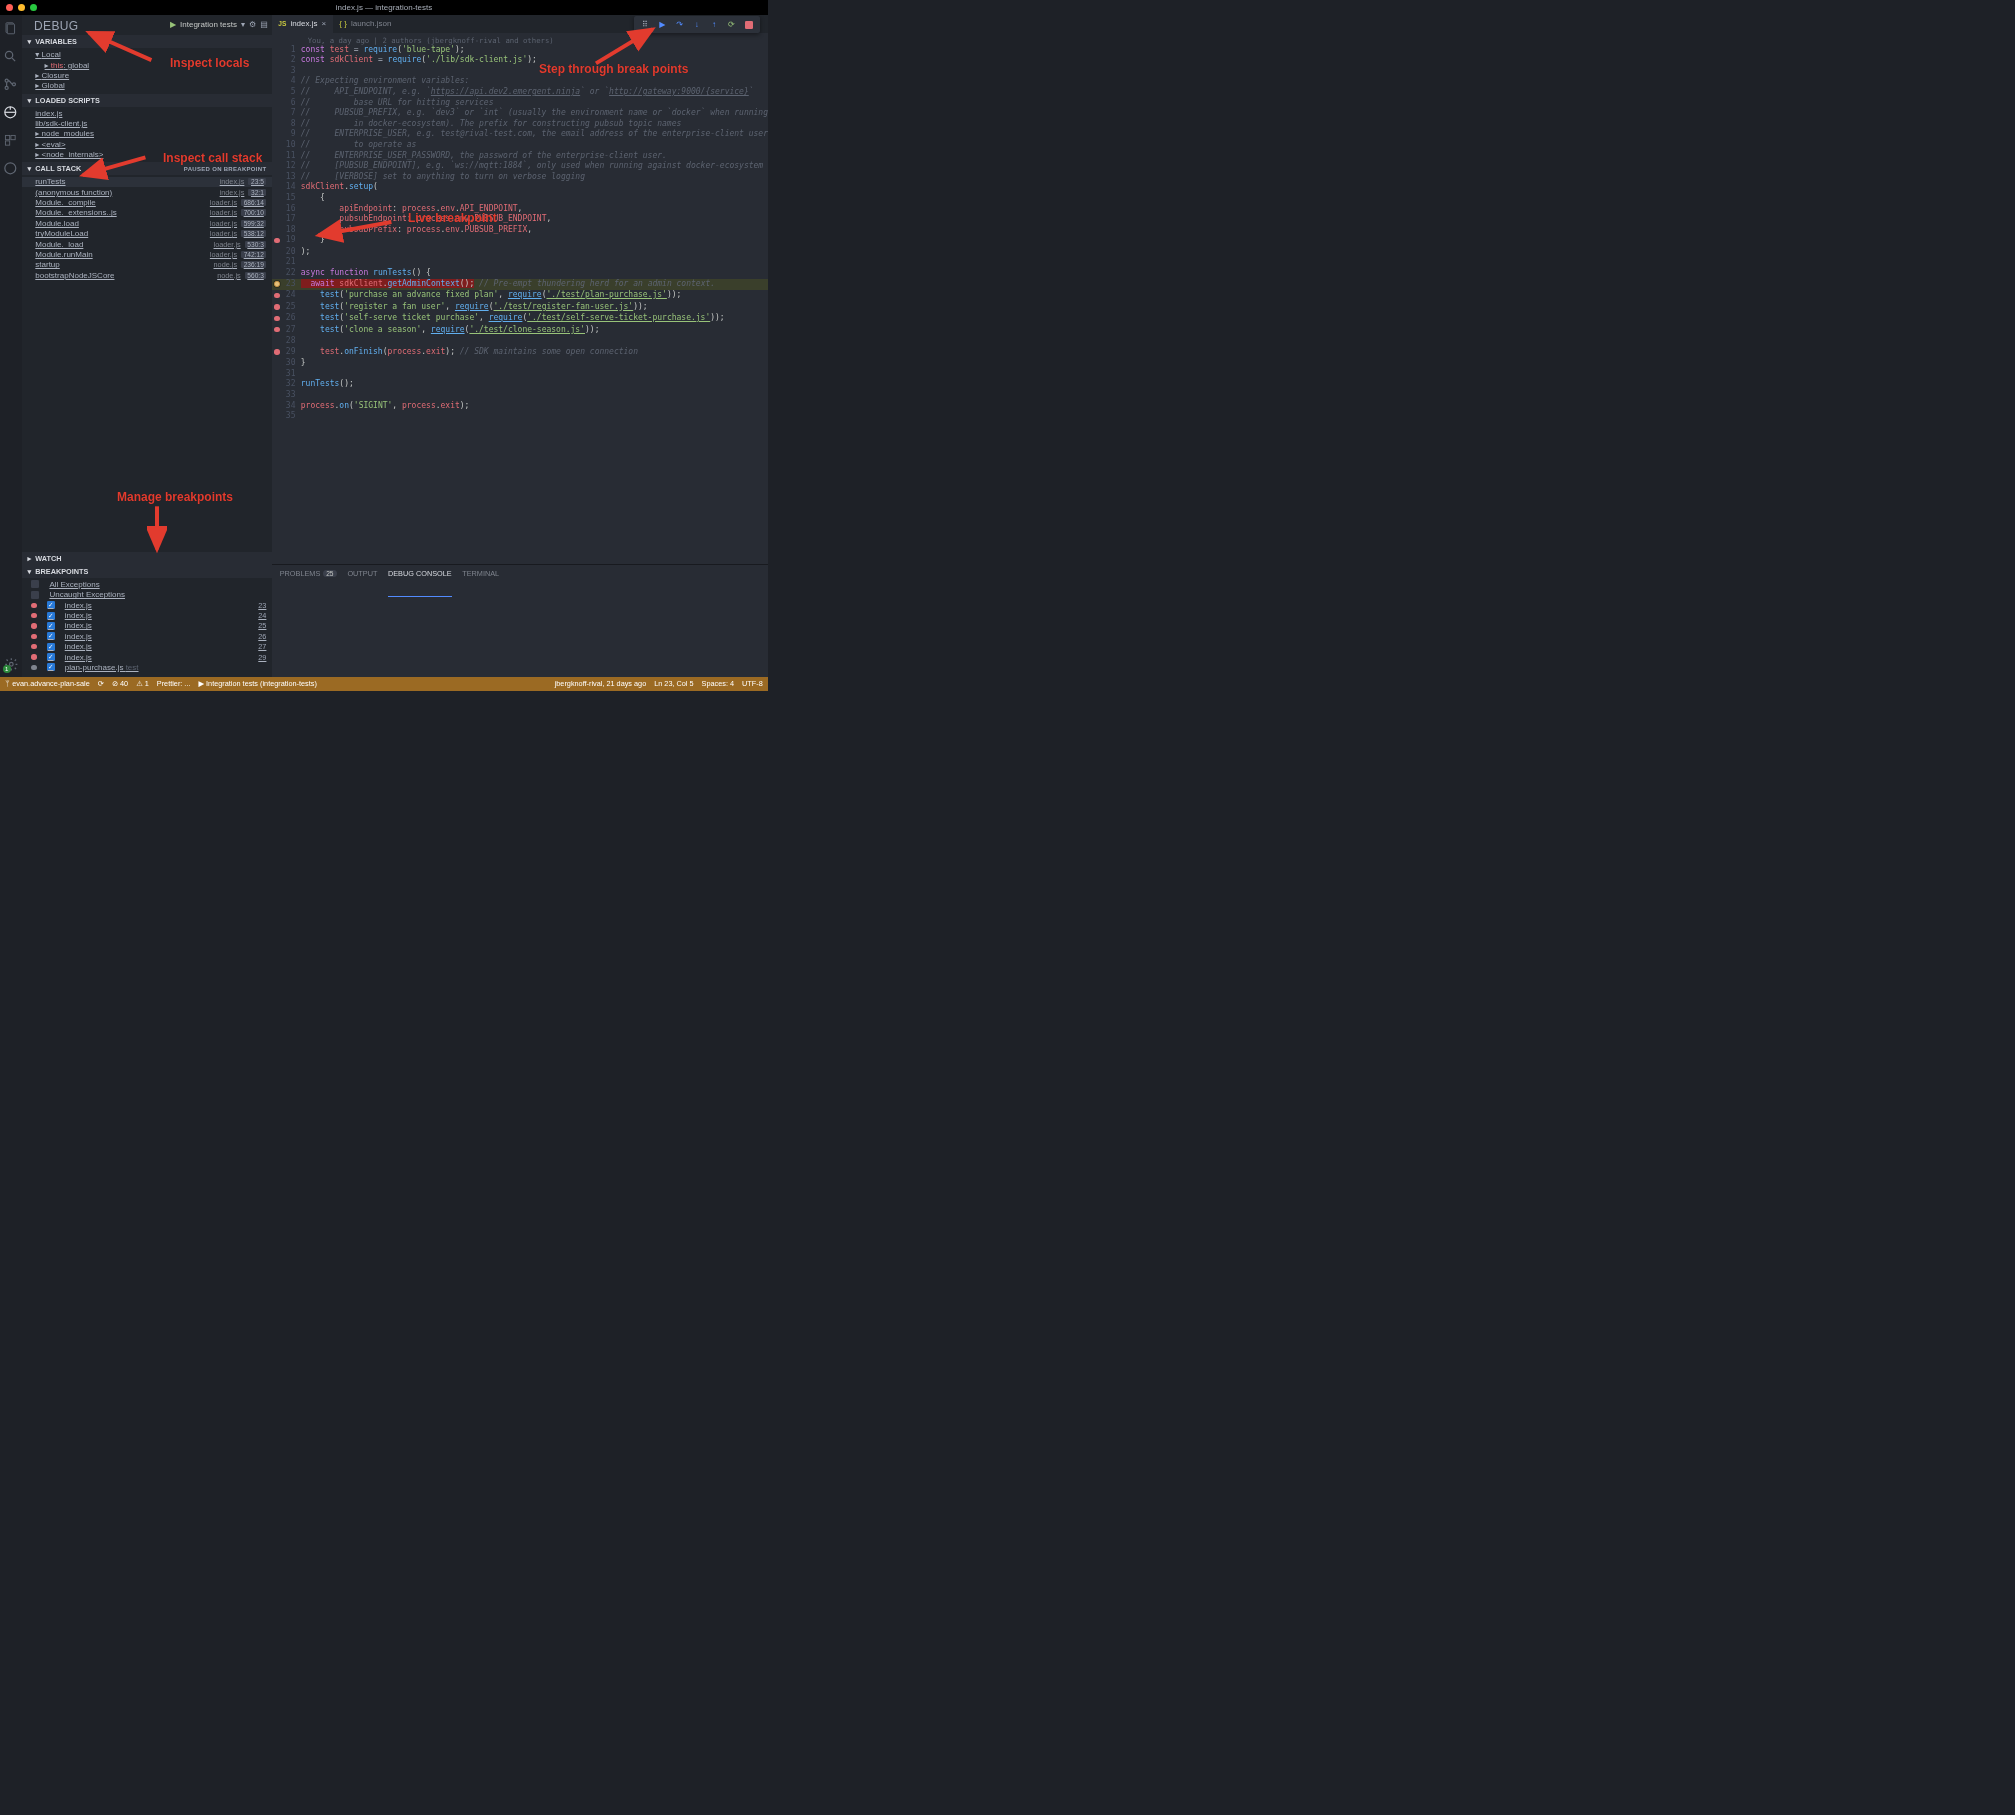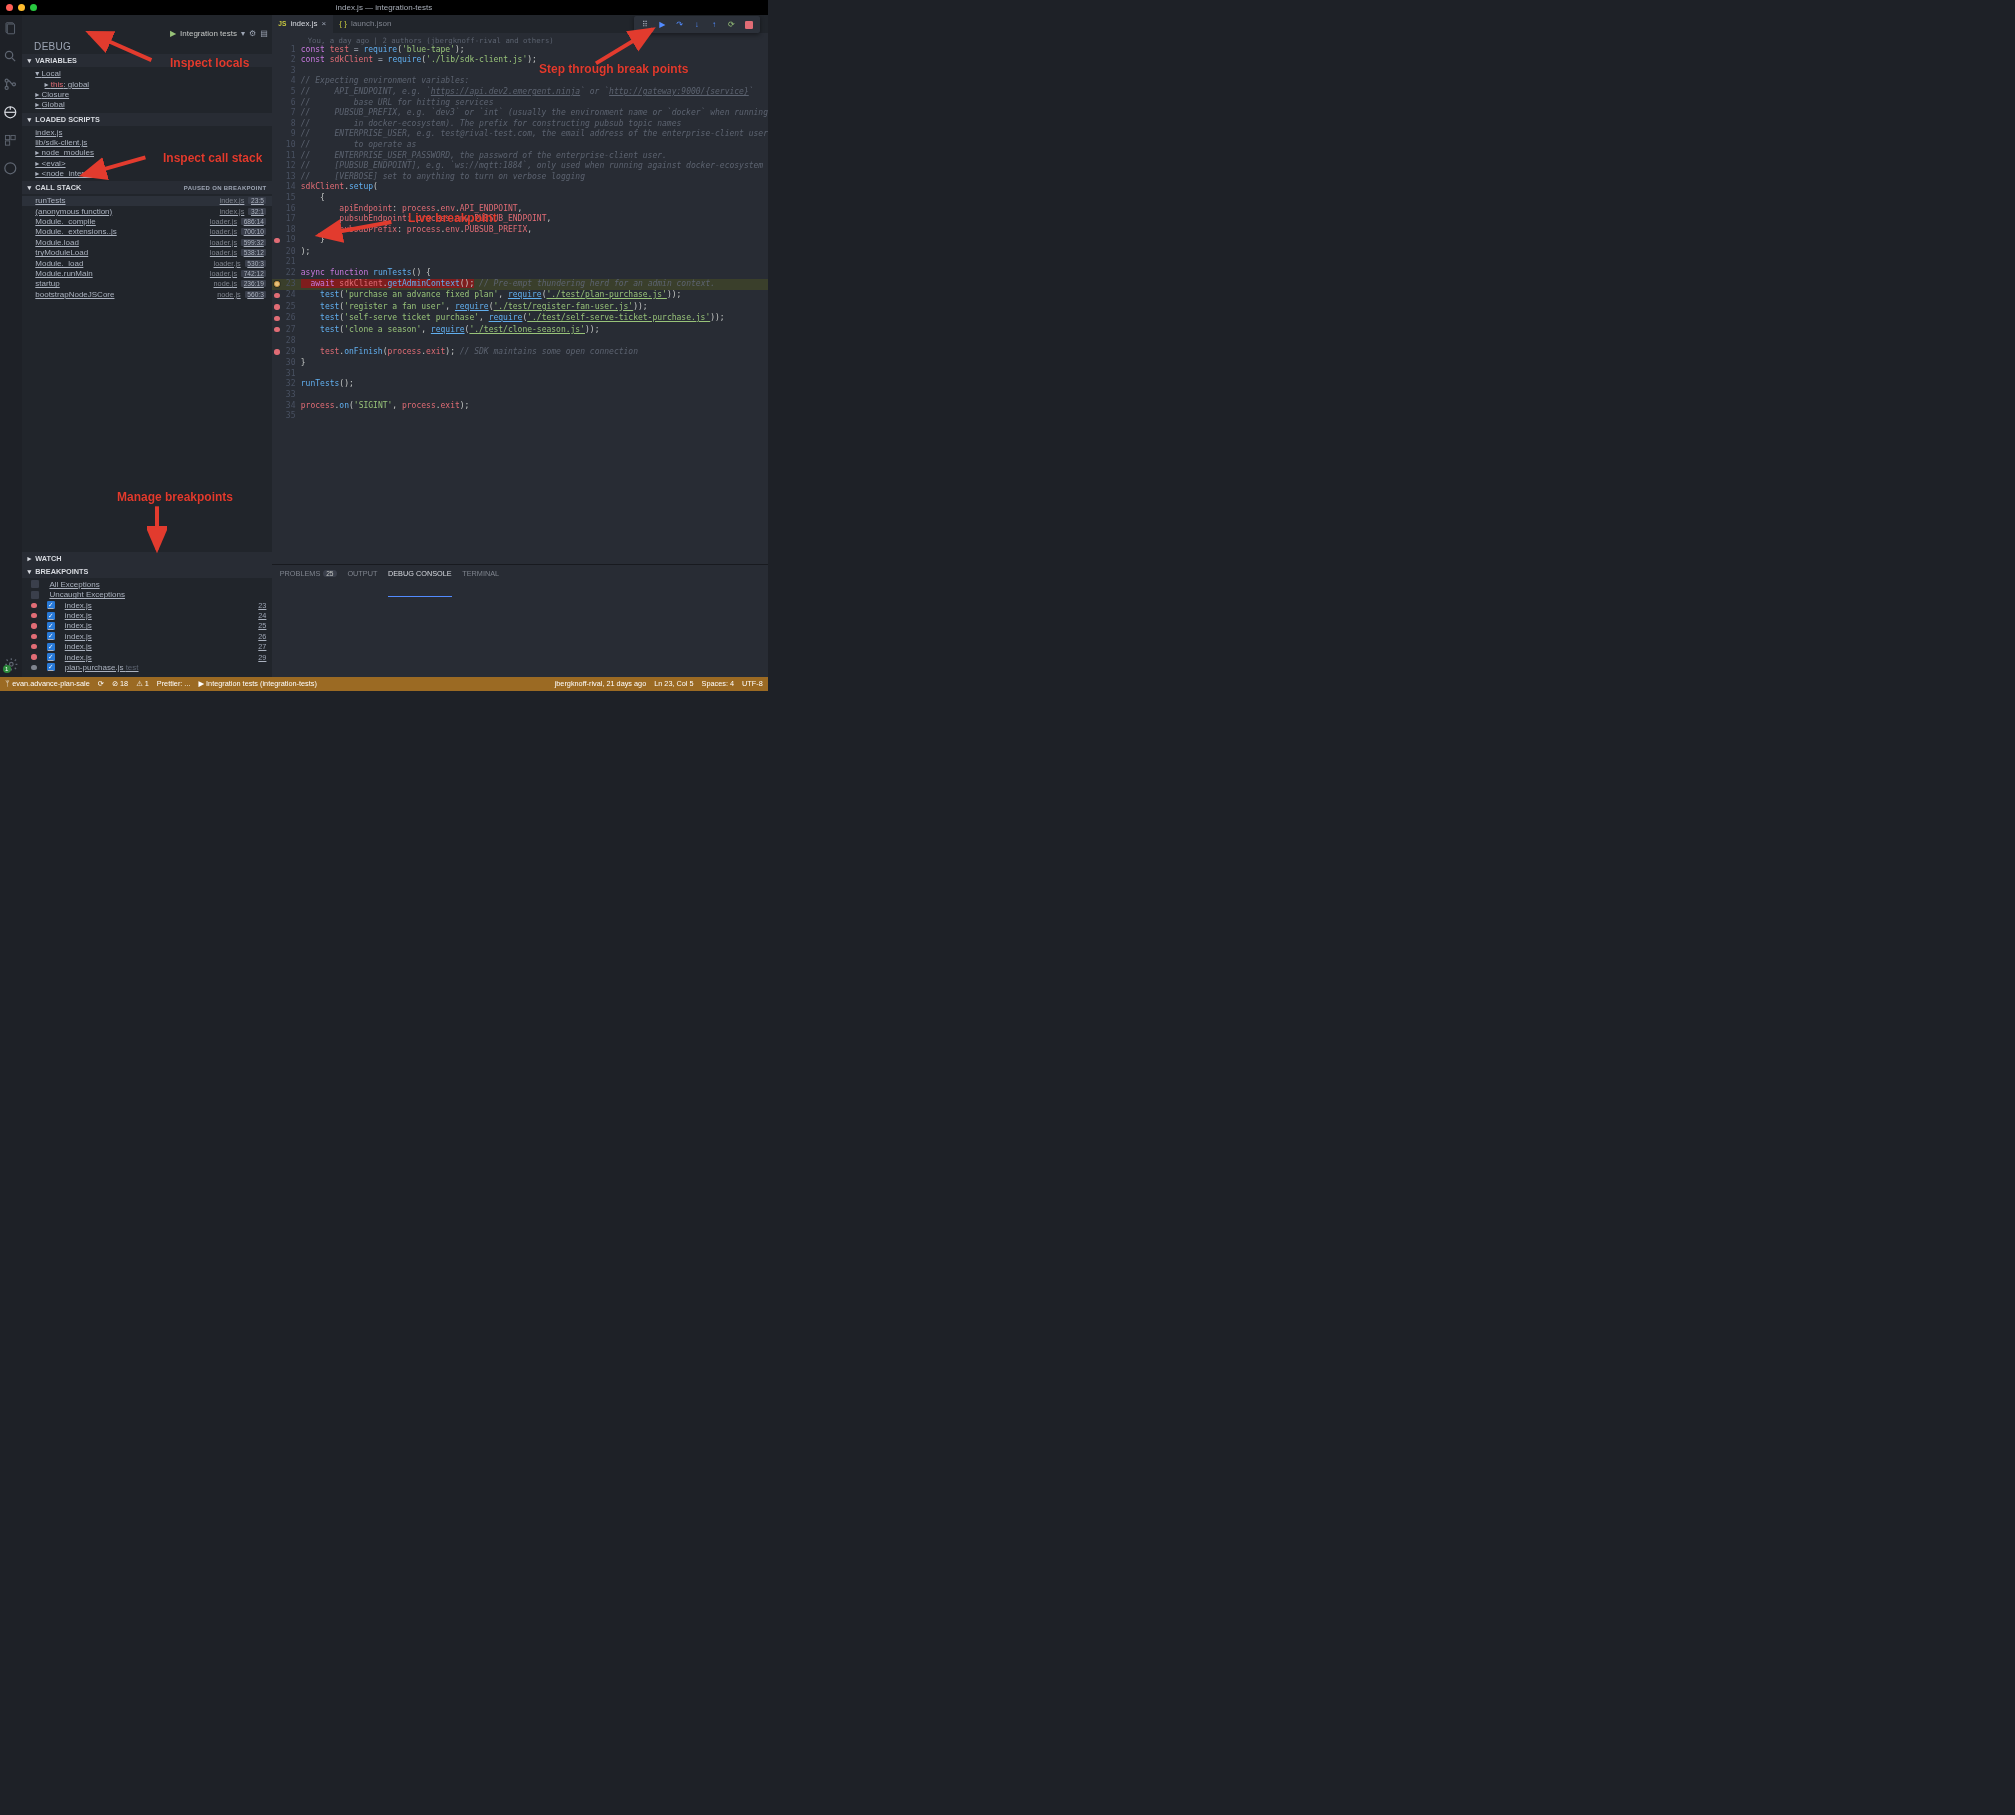--- a/index.html
+++ b/index.html
@@ -23,21 +23,21 @@
 
 
 .body { display:flex; height:662px; }
 .activitybar { width:24px; background:#1e2127; display:flex; flex-direction:column; align-items:center; padding-top:6.6px; gap:12px; position:relative; }
 .activitybar .ico { width:16px; height:16px; color:#5f6672; }
 .activitybar .ico.active { color:#d7dae0; }
 .activitybar .gear { position:absolute; bottom:5.3px; left:4px; color:#5f6672; }
 .gear-badge { position:absolute; bottom:4px; left:2.6px; background:#2c8a3c; color:#fff; font-size:6px; width:8px; height:8px; border-radius:50%; text-align:center; line-height:8px; }
 
 .sidebar { width:271px; background:#21252b; display:flex; flex-direction:column; color:#abb2bf; font-size:8px; }
-.sidebar-title { padding:4px 8px 2.6px 12px; font-size:10px; letter-spacing:0.3px; color:#9da5b4;margin-top:22px; }
+.sidebar-title { padding:4px 8px 2.6px 12px; font-size:12px; letter-spacing:0.3px; color:#9da5b4; }
 
 .debug-toolbar { display:flex; align-items:center; gap:4px; padding:1.3px 4px 2.6px 0; justify-content:flex-end; }
 .debug-toolbar .play{ color:#98c379; }
 .debug-toolbar .cfg{ color:#c5c8c6; font-size:8px; }
 .debug-toolbar .mini{ color:#9da5b4; }
 
 .section-header {
   background:#282c34; padding:2px 5.3px 2px 5.3px; font-size:7.3px; font-weight:700;
   color:#d7dae0; display:flex; align-items:center; gap:2.6px; cursor:pointer;
 }
@@ -547,21 +547,21 @@
   <span class="fc-btn c-blue">↑</span>
   <span class="fc-btn c-green">⟳</span>
   <span class="fc-btn">
       <span class="c-red"></span>
     </span>
 </div>
 
 <div class="statusbar">
   <span class="sb-item">ᛘ <span>evan.advance-plan-sale</span></span>
   <span class="sb-item">⟳</span>
-  <span class="sb-item">⊘ 18</span>
+  <span class="sb-item">⊘ 40</span>
   <span class="sb-item">⚠ 1</span>
   <span class="sb-item">Prettier: ...</span>
   <span class="sb-item">▶ Integration tests (integration-tests)</span>
   <span class="spacer"></span>
   <span class="sb-item">jbergknoff-rival, 21 days ago</span>
   <span class="sb-item">Ln 23, Col 5</span>
   <span class="sb-item">Spaces: 4</span>
   <span class="sb-item">UTF-8</span>
 </div>
 

